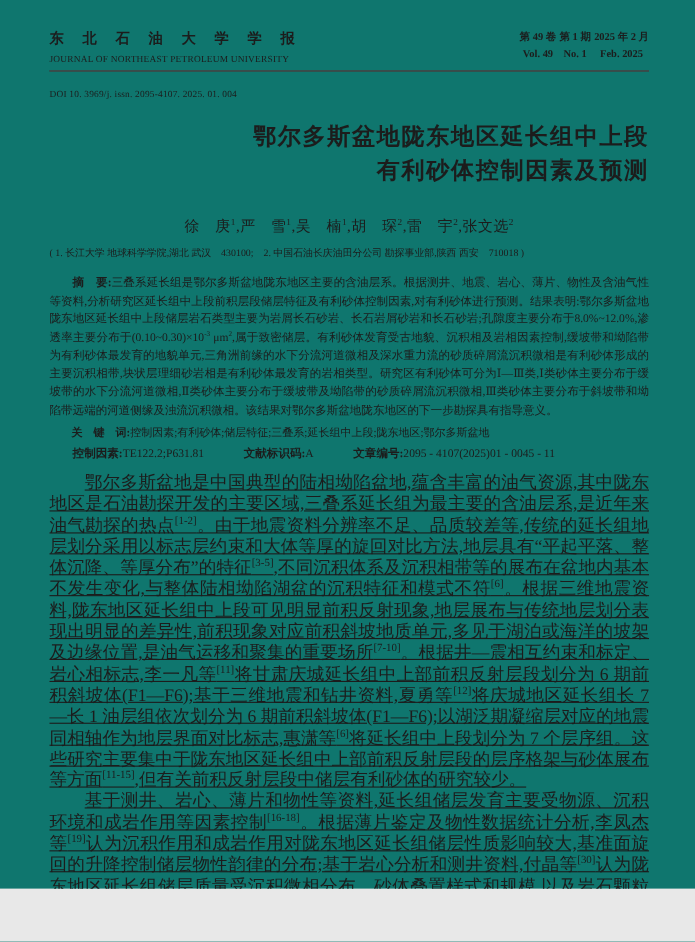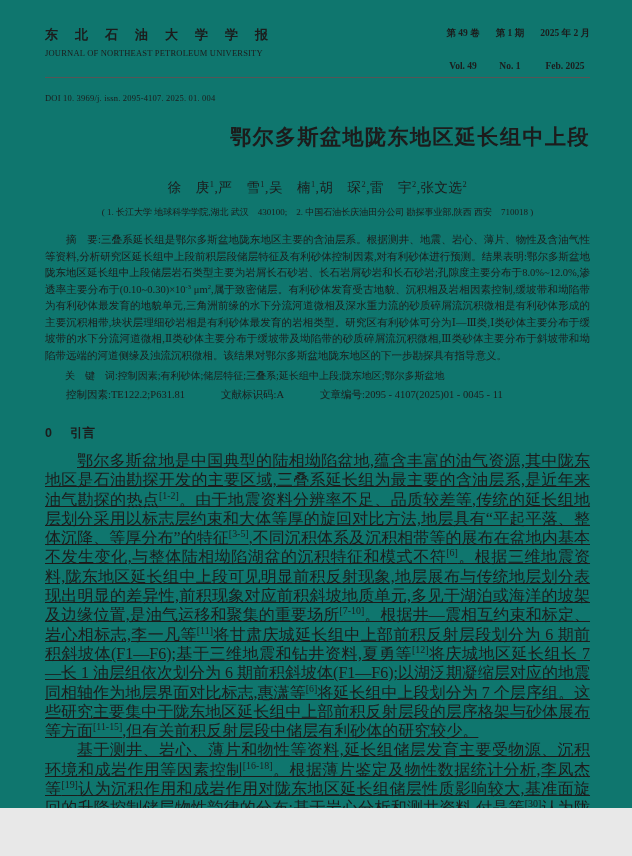--- a/index.html
+++ b/index.html
@@ -4,37 +4,37 @@
 <style>
   html,body{margin:0;padding:0;background:#e8e8e8;}
   .page{
     width:632px;height:808px;box-sizing:border-box;
     margin:0 auto;background:#0f766e;color:#1c1c1c;
     padding:26px 42px 16px 45px;
     display:flex;flex-direction:column;
     font-family:"Liberation Serif","DejaVu Serif",serif;
   }
   sup{font-size:62%;line-height:0;vertical-align:super;}
-  b{font-weight:normal;}
+  b{font-weight:bold;}
 
   .header{display:flex;justify-content:space-between;align-items:flex-start;}
   .jname-cn{font-size:13px;font-weight:bold;letter-spacing:17px;white-space:nowrap;}
   .jname-en{font-size:8.5px;font-weight:normal;margin-top:4px;letter-spacing:0.2px;white-space:nowrap;}
-  .header-right{display:flex;gap:16px;text-align:center;padding-top:1px;}
+  .header-right{display:flex;gap:3px;text-align:center;padding-top:1px;}
   .hcol div{font-size:9.5px;font-weight:bold;white-space:nowrap;}
-  .hcol div + div{margin-top:21px;}
+  .hcol div + div{margin-top:5px;}
   .rule-thick{height:3px;background:#1a1a1a;margin-top:6px;border-top:1px solid #555;}
 
   .doi{font-size:8.5px;margin-top:15px;letter-spacing:0.2px;}
 
   .title{ text-align:right;font-size:21px;font-weight:bold;line-height:31px;
     margin-top:19px;letter-spacing:1.5px;}
 
   .authors{text-align:center;font-size:13.5px;margin-top:26px;letter-spacing:0.5px;}
-  .affil{text-align:center;font-size:9px;margin-top:9px;}
+  .affil{font-size:9px;margin-top:9px;}
 
   .abstract{font-size:10.5px;line-height:16.5px;text-align:justify;text-indent:2em;margin-top:13px;}
   .kwline{font-size:10px;line-height:16.5px;text-indent:2em;margin-top:4px;text-align:justify;}
   .metaline{font-size:10.5px;line-height:16.5px;text-indent:2em;margin-top:2px;white-space:nowrap;}
   .metaline .sp{display:inline-block;width:36px;}
 
   .sec-head{margin-top:22px;font-size:12.5px;font-weight:bold;
     font-family:"Liberation Sans","DejaVu Sans",sans-serif;}
   .sec-head .num{display:inline-block;margin-right:18px;}
 
@@ -71,37 +71,35 @@
       </div>
     </div>
   </div>
 
   <div class="rule-thick"></div>
 
   <div class="doi">DOI 10. 3969/j. issn. 2095-4107. 2025. 01. 004</div>
 
   <div class="title">
     <div>鄂尔多斯盆地陇东地区延长组中上段</div>
+    <div>有利砂体控制因素及预测</div>
   </div>
 
   <div class="authors">徐　庚<sup>1</sup>,严　雪<sup>1</sup>,吴　楠<sup>1</sup>,胡　琛<sup>2</sup>,雷　宇<sup>2</sup>,张文选<sup>2</sup></div>
 
   <div class="affil">( 1. 长江大学 地球科学学院,湖北 武汉　430100;　2. 中国石油长庆油田分公司 勘探事业部,陕西 西安　710018 )</div>
 
   <div class="abstract"><b>摘　要:</b>三叠系延长组是鄂尔多斯盆地陇东地区主要的含油层系。根据测井、地震、岩心、薄片、物性及含油气性等资料,分析研究区延长组中上段前积层段储层特征及有利砂体控制因素,对有利砂体进行预测。结果表明:鄂尔多斯盆地陇东地区延长组中上段储层岩石类型主要为岩屑长石砂岩、长石岩屑砂岩和长石砂岩;孔隙度主要分布于8.0%~12.0%,渗透率主要分布于(0.10~0.30)×10<sup>-3</sup> μm<sup>2</sup>,属于致密储层。有利砂体发育受古地貌、沉积相及岩相因素控制,缓坡带和坳陷带为有利砂体最发育的地貌单元,三角洲前缘的水下分流河道微相及深水重力流的砂质碎屑流沉积微相是有利砂体形成的主要沉积相带,块状层理细砂岩相是有利砂体最发育的岩相类型。研究区有利砂体可分为Ⅰ—Ⅲ类,Ⅰ类砂体主要分布于缓坡带的水下分流河道微相,Ⅱ类砂体主要分布于缓坡带及坳陷带的砂质碎屑流沉积微相,Ⅲ类砂体主要分布于斜坡带和坳陷带远端的河道侧缘及浊流沉积微相。该结果对鄂尔多斯盆地陇东地区的下一步勘探具有指导意义。</div>
 
   <div class="kwline"><b>关　键　词:</b>控制因素;有利砂体;储层特征;三叠系;延长组中上段;陇东地区;鄂尔多斯盆地</div>
 
   <div class="metaline">
     <b>控制因素:</b><span>TE122.2;P631.81</span><span class="sp"></span><b>文献标识码:</b><span>A</span><span class="sp"></span><b>文章编号:</b><span>2095 - 4107(2025)01 - 0045 - 11</span>
   </div>
 
-  <div class="sec-head">
-    <span class="num">0</span><span>引言</span>
-  </div>
 
   <div class="body-para first">鄂尔多斯盆地是中国典型的陆相坳陷盆地,蕴含丰富的油气资源,其中陇东地区是石油勘探开发的主要区域,三叠系延长组为最主要的含油层系,是近年来油气勘探的热点<sup>[1-2]</sup>。由于地震资料分辨率不足、品质较差等,传统的延长组地层划分采用以标志层约束和大体等厚的旋回对比方法,地层具有“平起平落、整体沉降、等厚分布”的特征<sup>[3-5]</sup>,不同沉积体系及沉积相带等的展布在盆地内基本不发生变化,与整体陆相坳陷湖盆的沉积特征和模式不符<sup>[6]</sup>。根据三维地震资料,陇东地区延长组中上段可见明显前积反射现象,地层展布与传统地层划分表现出明显的差异性,前积现象对应前积斜坡地质单元,多见于湖泊或海洋的坡架及边缘位置,是油气运移和聚集的重要场所<sup>[7-10]</sup>。根据井—震相互约束和标定、岩心相标志,李一凡等<sup>[11]</sup>将甘肃庆城延长组中上部前积反射层段划分为 6 期前积斜坡体(F1—F6);基于三维地震和钻井资料,夏勇等<sup>[12]</sup>将庆城地区延长组长 7—长 1 油层组依次划分为 6 期前积斜坡体(F1—F6);以湖泛期凝缩层对应的地震同相轴作为地层界面对比标志,惠潇等<sup>[6]</sup>将延长组中上段划分为 7 个层序组。这些研究主要集中于陇东地区延长组中上部前积反射层段的层序格架与砂体展布等方面<sup>[11-15]</sup>,但有关前积反射层段中储层有利砂体的研究较少。</div>
   <div class="body-para">基于测井、岩心、薄片和物性等资料,延长组储层发育主要受物源、沉积环境和成岩作用等因素控制<sup>[16-18]</sup>。根据薄片鉴定及物性数据统计分析,李凤杰等<sup>[19]</sup>认为沉积作用和成岩作用对陇东地区延长组储层性质影响较大,基准面旋回的升降控制储层物性韵律的分布;基于岩心分析和测井资料,付晶等<sup>[30]</sup>认为陇东地区延长组储层质量受沉积微相分布、砂体叠置样式和规模,以及岩石颗粒大小的影响;吴旭光<sup>[21]</sup>和李盼盼等<sup>[22]</sup>分析陇东地区延长组不同油层组储层特征及控制因素,认为沉积微相为储层物性提供先天物质基础,成岩作用是物性演化的关键因素。在新的地震地层格架下,对延长组中上段储层有利砂体控制因素的认识未取得突破。</div>
 
   <div class="spacer"></div>
 
   <div class="foot-rule"></div>
   <div class="footnotes">
     <div class="footline"><b>收稿日期:</b>2024 - 05 - 07;<b>编辑:</b>朱秀杰</div>
     <div class="footline"><b>基金项目:</b>国家自然科学基金面上项目(42172179)</div>

